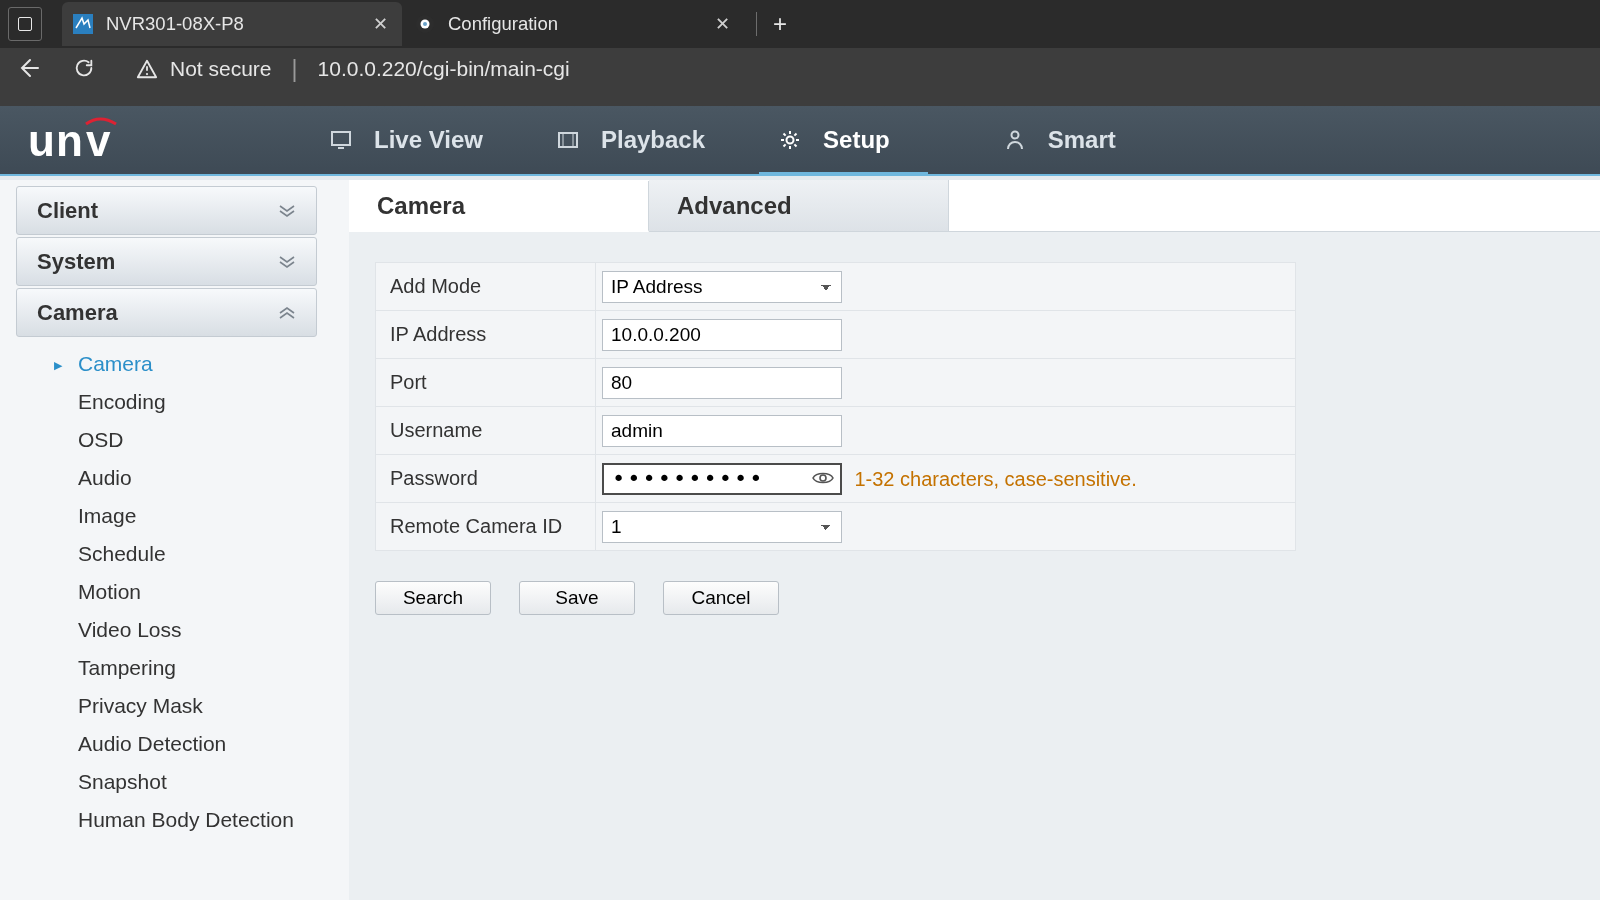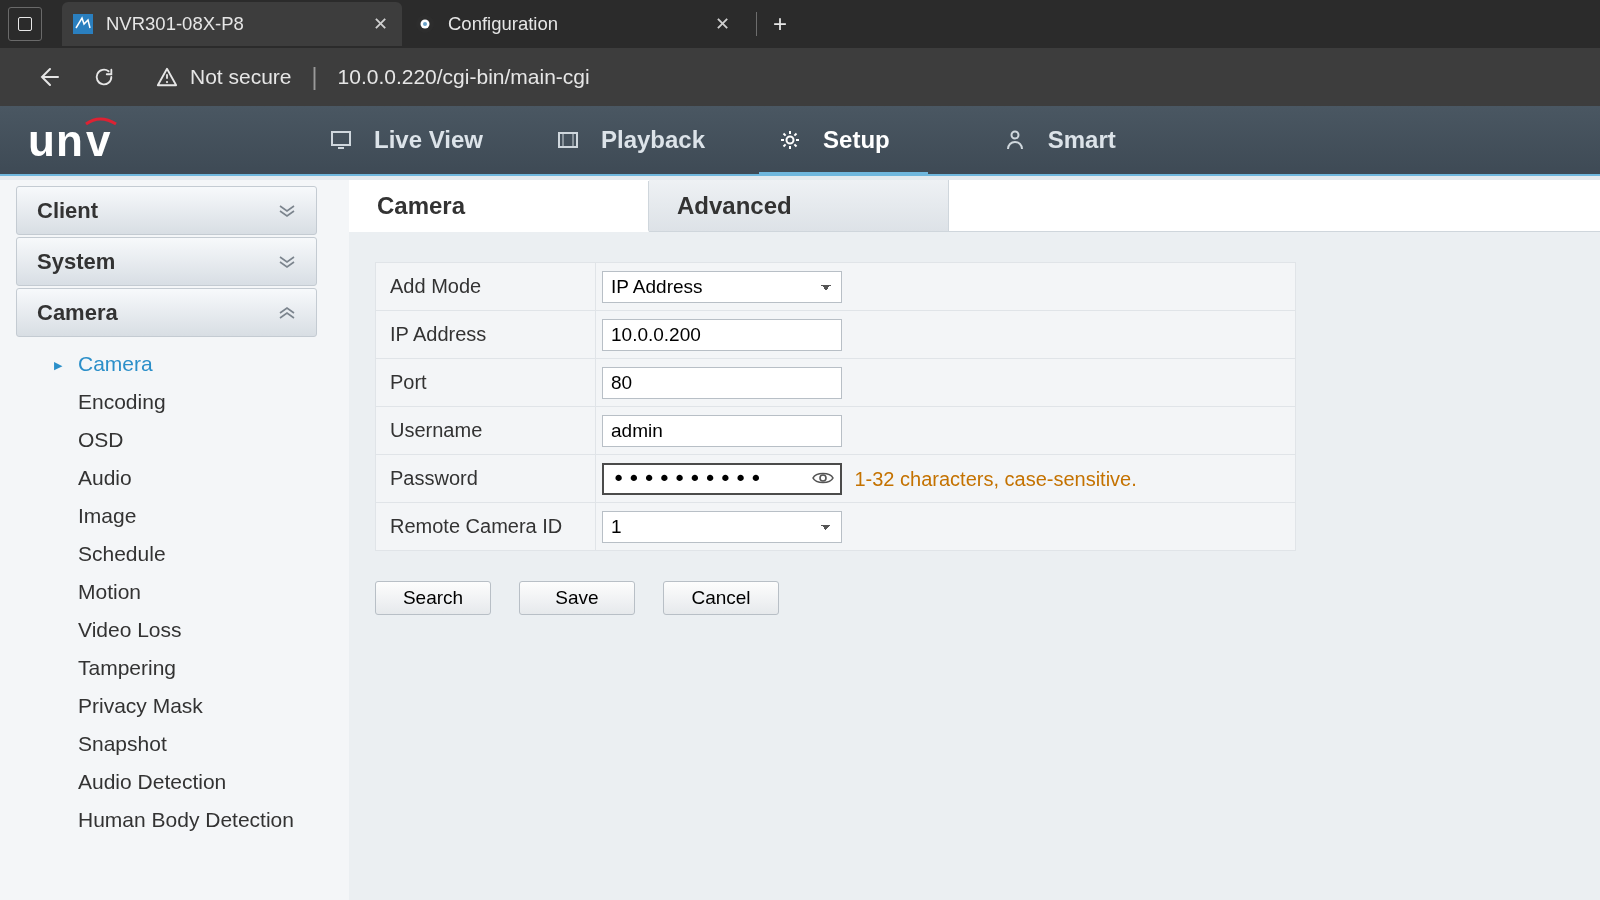--- a/index.html
+++ b/index.html
@@ -9,21 +9,21 @@
   .browser-chrome { background: #2b2b2b; height: 48px; display: flex; align-items: center; padding: 0 8px; }
   .tab-panel-icon { width: 34px; height: 34px; border: 1px solid #6a6a6a; border-radius: 3px; margin-right: 20px; display:flex;align-items:center;justify-content:center;}
   .tab-panel-icon-inner { width:14px; height:14px; border:1.6px solid #e8e8e8; border-radius:2px;}
   .tab { display: flex; align-items: center; height: 44px; padding: 0 14px 0 10px; border-radius: 6px 6px 0 0; margin-right: 2px; min-width: 340px; max-width: 340px; color: #e6e6e6; font-size: 18.5px; }
   .tab.active { background: #3d3d3d; }
   .tab .favicon { width: 22px; height: 22px; margin-right: 12px; display:flex;align-items:center;justify-content:center;}
   .tab .close-icon { margin-left: auto; color:#cfcfcf; font-size:18px; cursor:pointer;}
   .tab-divider { width:1px;height:24px;background:#6d6d6d;margin:0 6px 0 10px;}
   .new-tab { color:#e6e6e6; font-size:24px; padding:0 10px; cursor:pointer;}
   
-  .address-bar-row { background: #3d3d3d; height: 58px; display: flex; align-items: center; padding: 0 28px; }
+  .address-bar-row { background: #3d3d3d; height: 58px; display: flex; align-items: flex-start; padding: 0 8px; }
   .nav-btn { width:40px; height:40px; display:flex;align-items:center;justify-content:center; color:#e6e6e6; cursor:pointer; margin-right:16px;}
   .address-field { flex:1; display:flex; align-items:center; height:42px; padding:0 16px; font-size:21px; color:#e6e6e6;}
   .not-secure { display:flex;align-items:center; color:#e6e6e6;}
   .addr-sep { margin: 0 20px; color:#9a9a9a; font-size:23px;}
   
   
   .top-nav { height: 70px; background: linear-gradient(#4a5762, #3e4a55); display:flex; align-items:stretch; border-bottom:2px solid #6fb7dd;}
   .logo { width: 310px; display:flex; align-items:center; padding-left:28px; color:#fff; font-size:44px; font-weight:600; letter-spacing:1px; font-family: Arial, sans-serif;}
   .nav-items { display:flex; align-items:stretch;gap:16px;}
   .nav-item { display:flex; align-items:center; padding: 0 38px 0 20px; color:#dce3e9; font-size:24px; font-weight:600; cursor:pointer; position:relative;}
@@ -221,22 +221,22 @@
       <li class="active">Camera</li>
       <li>Encoding</li>
       <li>OSD</li>
       <li>Audio</li>
       <li>Image</li>
       <li>Schedule</li>
       <li>Motion</li>
       <li>Video Loss</li>
       <li>Tampering</li>
       <li>Privacy Mask</li>
+      <li>Audio Detection</li>
       <li>Snapshot</li>
-      <li>Audio Detection</li>
       <li>Human Body Detection</li>
     </ul>
   </div>
 
   <div class="content">
     <div class="tabs-row">
       <div class="ctab active">Camera</div>
       <div class="ctab">Advanced</div>
     </div>
     <div class="content-body">

